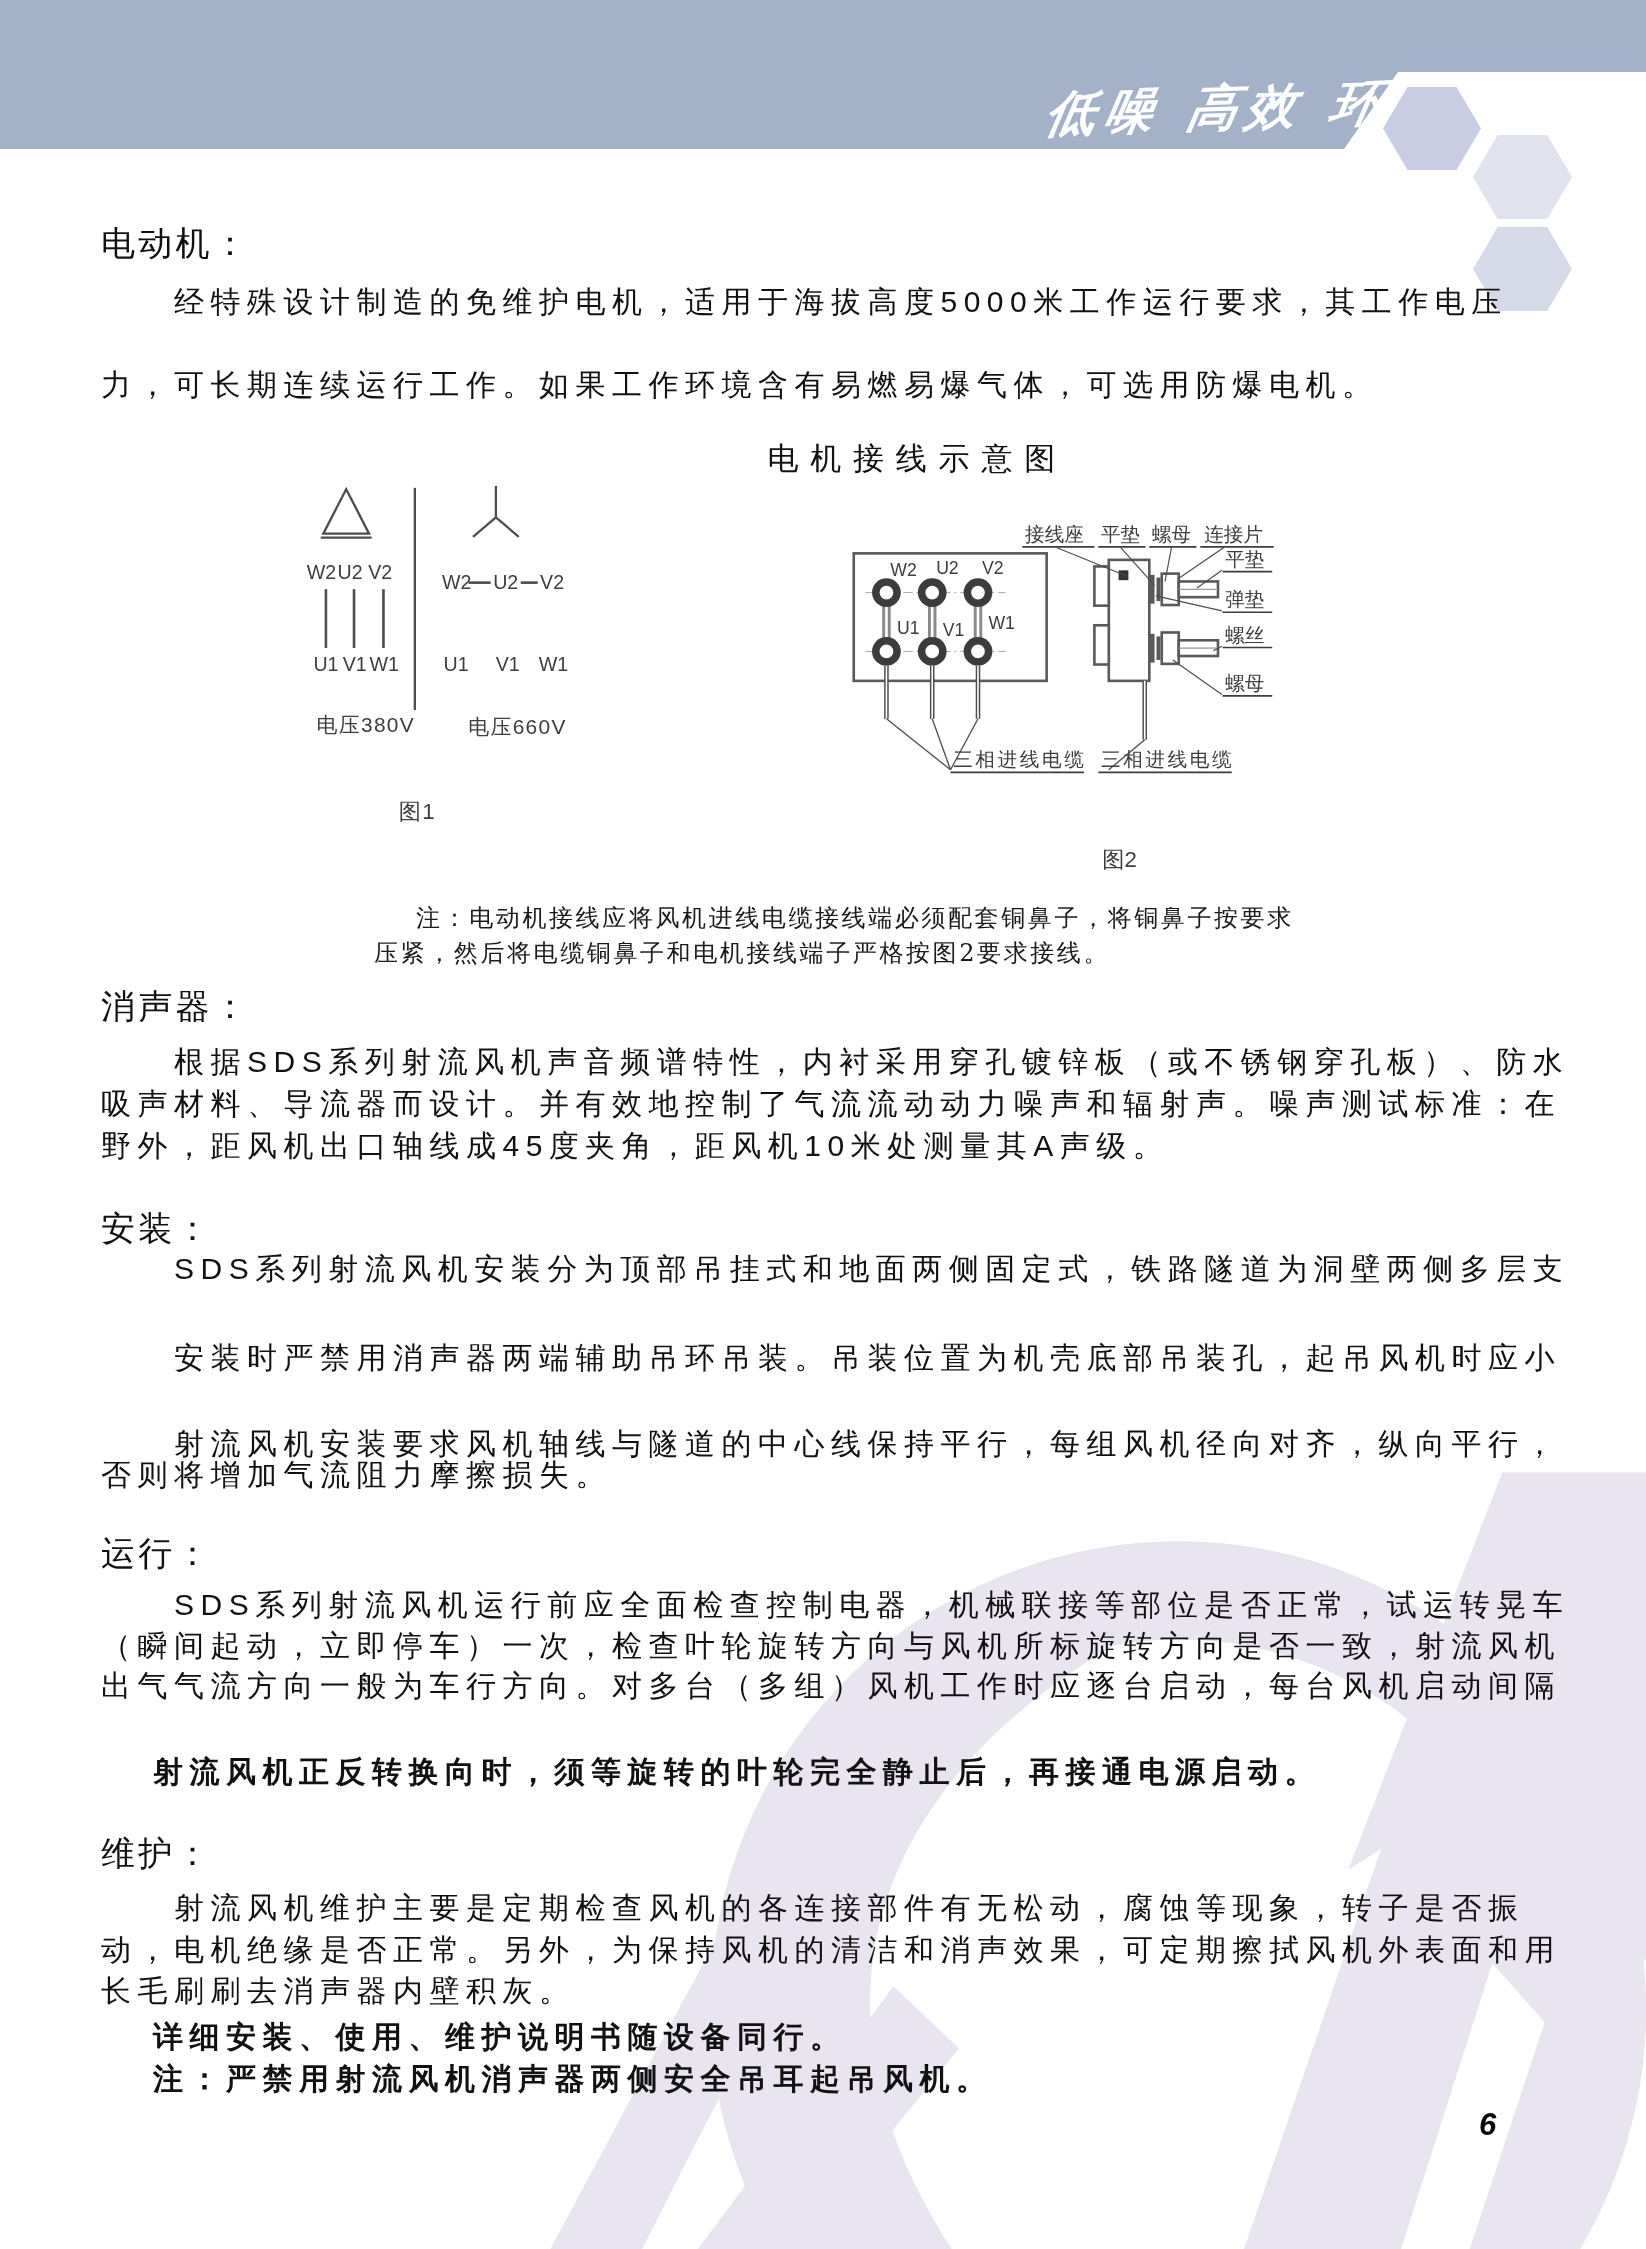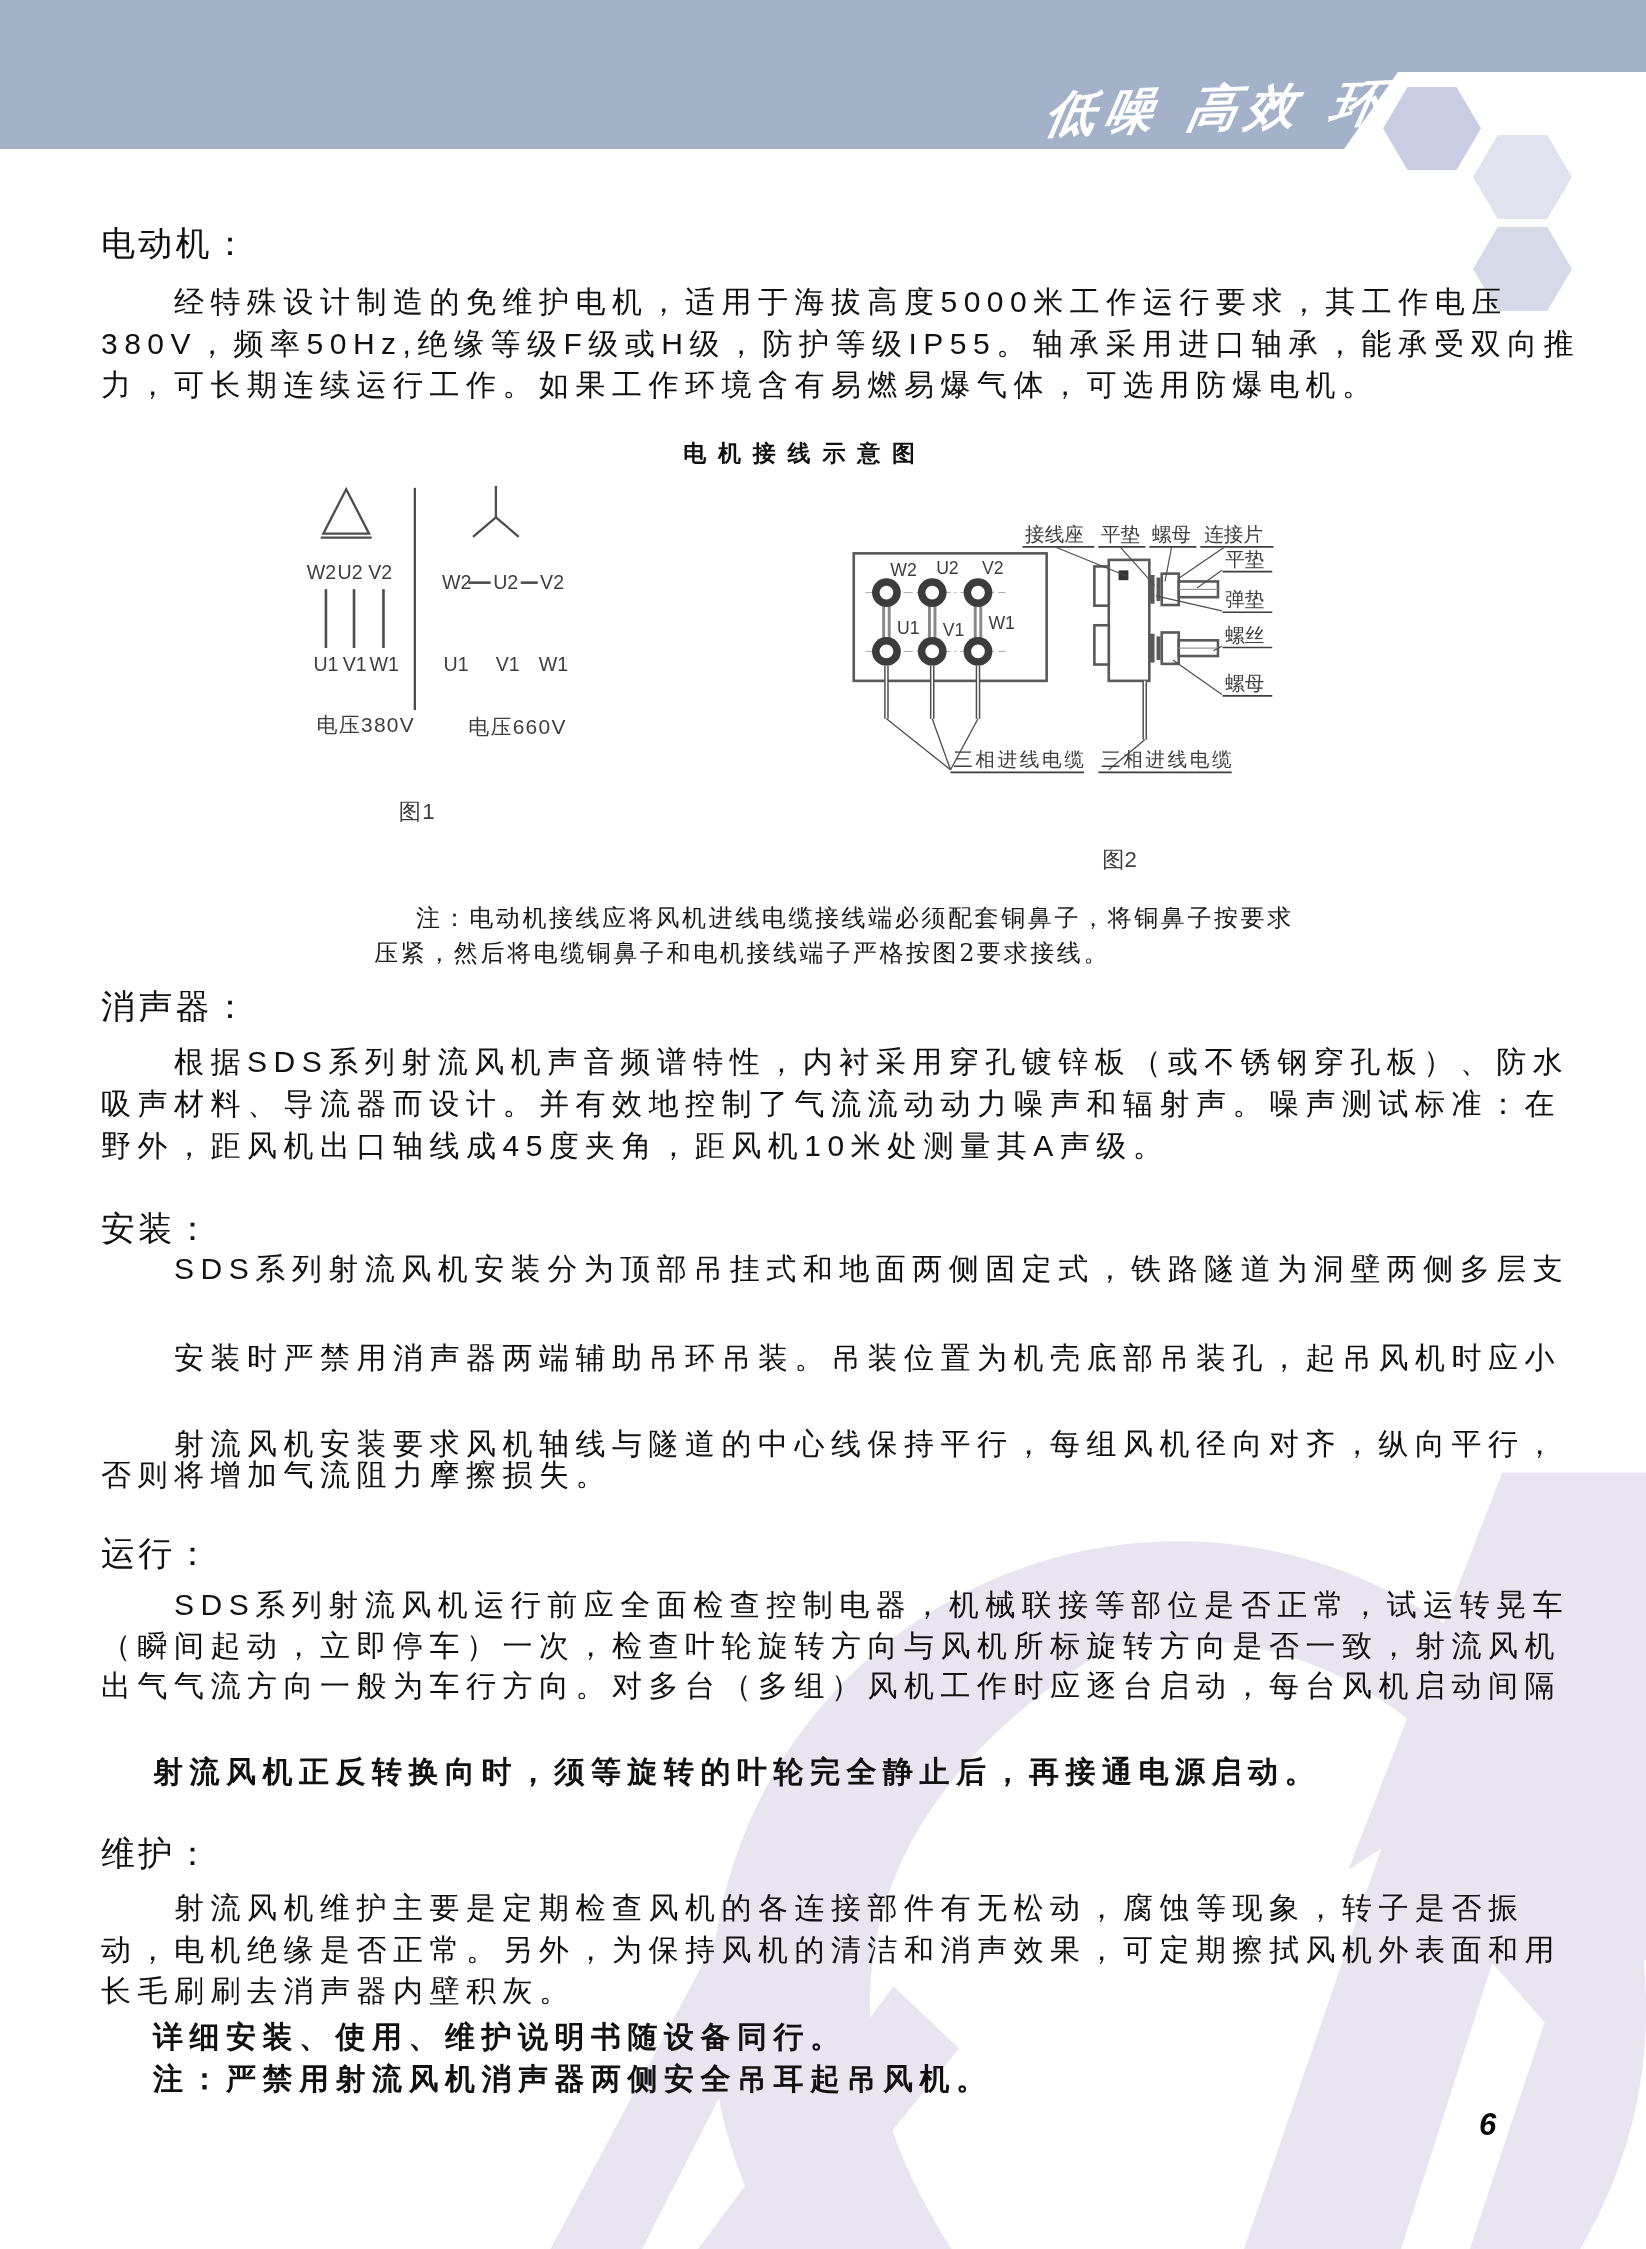--- a/index.html
+++ b/index.html
@@ -25,22 +25,22 @@
   .hex3 { left:1473px; top:227px; width:99px; height:84px; }
   .watermark { position:absolute; left:0; top:0; width:1647px; height:2250px; }
 
   .h { position:absolute; left:101px; font-size:34px; font-weight:normal; letter-spacing:3.3px; white-space:nowrap; }
   .line { position:absolute; left:101px; width:1499px; font-size:30px; line-height:38px;
           letter-spacing:6.5px; white-space:nowrap; }
   .ind { padding-left:73px; }
   .emph { font-weight:bold; padding-left:52px; }
   .note-line { position:absolute; font-family:"DejaVu Serif", serif; font-size:24px;
                letter-spacing:2.6px; color:#1a1a1a; white-space:nowrap; }
-  .fig-title { position:absolute; top:438px; left:543px; width:524px; text-align:center;
-               font-size:23px; font-weight:bold; letter-spacing:11.8px; white-space:nowrap; }
+  .fig-title { position:absolute; top:438px; left:543px; width:524px; text-align:right;
+               font-size:31px; font-weight:normal; letter-spacing:11.8px; white-space:nowrap; }
   .pagenum { position:absolute; left:1479px; top:2107px; font-size:31px; font-weight:bold;
              font-style:italic; color:#0a0a0a; }
   .figsvg { position:absolute; }
   .figsvg text { font-family:"Liberation Sans", sans-serif; fill:#3d3d3d; }
 </style>
 </head>
 <body>
 
 <div class="page">
 
@@ -59,21 +59,20 @@
       <path d="M 1065 3438 L 1365 3035 L 1465 3130 L 1215 3438 Z"></path>
     </g>
     <g fill="#ffffff">
       <path d="M 1985 2905 L 2110 2825 L 1900 3438 L 1795 3438 Z"></path>
       <path d="M 2140 3438 L 2280 3000 L 2360 3090 L 2245 3438 Z"></path>
     </g>
   </svg>
 
   <div class="h" style="top:221px">电动机：</div>
   <div class="line ind" style="top:283px">经特殊设计制造的免维护电机，适用于海拔高度5000米工作运行要求，其工作电压</div>
-  <div class="line" style="top:325px">380V，频率50Hz,绝缘等级F级或H级，防护等级IP55。轴承采用进口轴承，能承受双向推</div>
   <div class="line" style="top:366px">力，可长期连续运行工作。如果工作环境含有易燃易爆气体，可选用防爆电机。</div>
 
   <div class="fig-title">电机接线示意图</div>
 
   <svg class="figsvg" style="left:272px; top:480px" width="504" height="353" viewBox="0 0 770 540">
     <g stroke="#4d4d4d" stroke-width="3.5" fill="none">
       <path d="M 113 14 L 78 82 L 148 82 Z"></path>
       <line x1="74" y1="88" x2="152" y2="88"></line>
       <line x1="218" y1="12" x2="218" y2="352"></line>
       <g>

